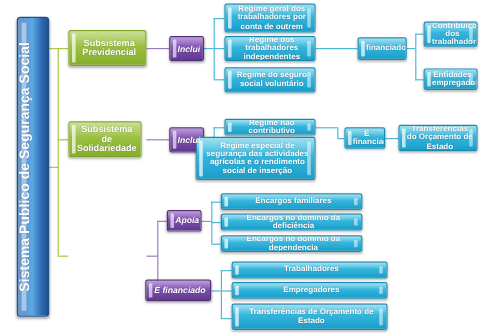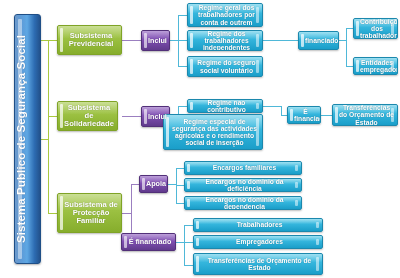--- a/index.html
+++ b/index.html
@@ -94,20 +94,21 @@
   }
   .green::before { background: rgba(255,255,255,.70); }
 
   
   .purple {
     background: linear-gradient(to bottom, #8f5fbf 0%, #7f4fb2 45%, #603a8c 100%);
     border: 1px solid #523079;
     box-shadow: 0 1px 2px rgba(0,0,0,.30);
     font-size: 7.2px;
     font-weight: 600;
+    font-style: italic;
   }
   .purple::before { background: rgba(255,255,255,.62); }
 
   
   .cyan {
     background: linear-gradient(to bottom, #5ecbe8 0%, #35b6dd 42%, #1a9ec9 100%);
     border: 1px solid #1b88ad;
     box-shadow: 0 1px 2px rgba(0,0,0,.26);
     font-size: 6.7px;
     font-weight: 600;
@@ -241,23 +242,20 @@
   </div>
 
   <div class="node cyan" style="left:287px; top:106px; width:34px; height:18px;">
     <span class="lbl">É financiado</span>
   </div>
   <div class="node cyan" style="left:332px; top:104px; width:66px; height:22px;">
     <span class="cap"></span>
     <span class="lbl">Transferências do Orçamento de Estado</span>
   </div>
 
-  <div class="node green" style="left:57px; top:193px; width:65px; height:40px;">
-    <span class="lbl">Subsistema de Protecção Familiar</span>
-  </div>
 
   <div class="node purple" style="left:139px; top:175px; width:29px; height:18px;justify-content:center;">
     <span class="lbl">Apoia</span>
   </div>
 
   <div class="node cyan" style="left:184px; top:161px; width:118px; height:14px;">
     <span class="cap"></span>
     <span class="lbl">Encargos familiares</span>
   </div>
   <div class="node cyan" style="left:184px; top:178px; width:118px; height:14px;">

